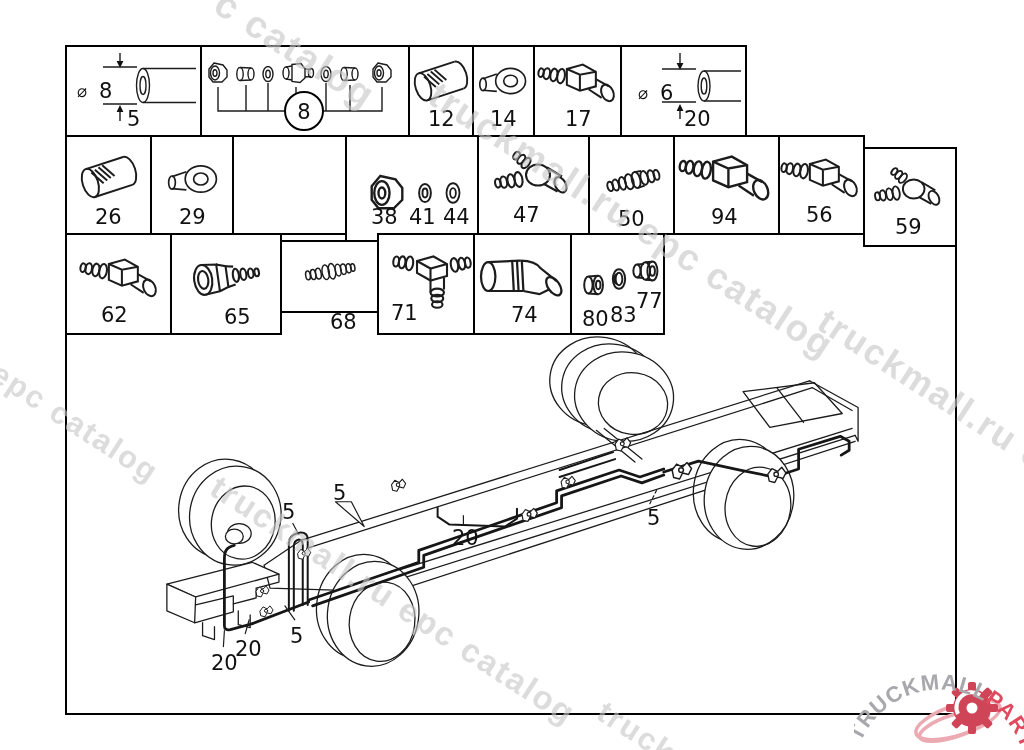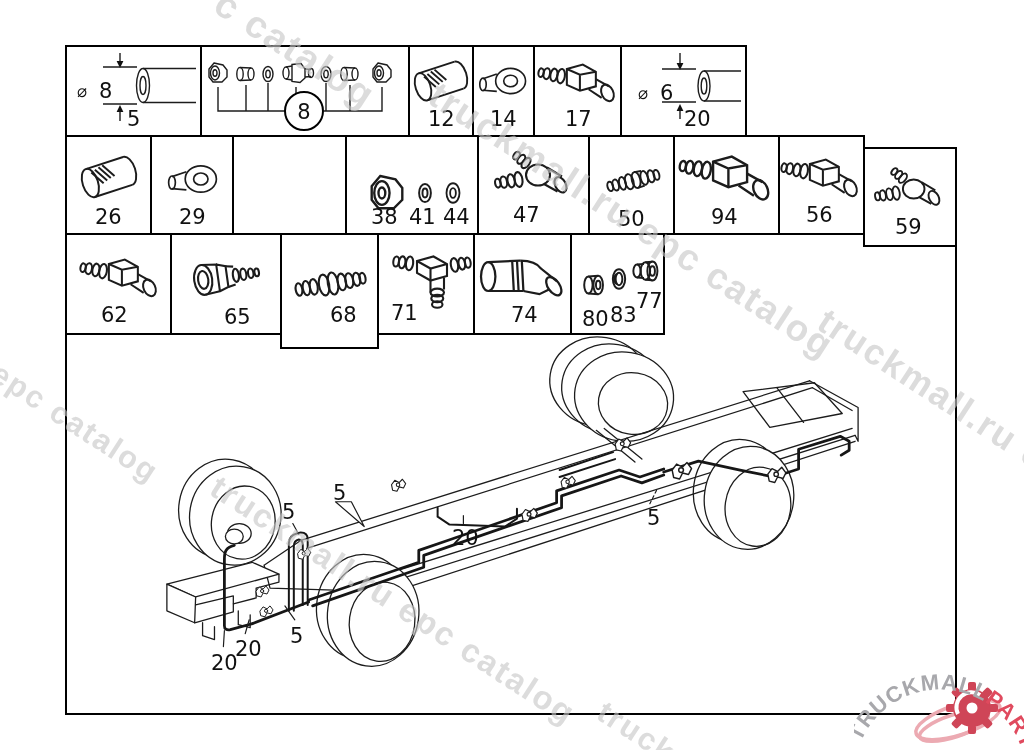--- a/index.html
+++ b/index.html
@@ -431,21 +431,21 @@
     <div class="num" style="left:34px;top:68px;">62</div>
   </div>
 
   <div class="cell" style="left:170px;top:233px;width:112px;height:102px;">
     <svg class="art" viewBox="0 0 108 98">
       <use href="#s-hexbarb" transform="translate(52,42) scale(1.5)"></use>
     </svg>
     <div class="num" style="left:52px;top:70px;">65</div>
   </div>
 
-  <div class="cell" style="left:280px;top:233px;width:99px;height:116px;">
+  <div class="cell" style="left:280px;top:240px;width:99px;height:73px;">
     <svg class="art" viewBox="0 0 95 98">
       <use href="#s-splice" transform="translate(48,42) scale(1.5)"></use>
     </svg>
     <div class="num" style="left:48px;top:68px;">68</div>
   </div>
 
   <div class="cell" style="left:377px;top:233px;width:98px;height:102px;">
     <svg class="art" viewBox="0 0 94 98">
       <use href="#s-tee" transform="translate(50,38) scale(1.5)"></use>
     </svg>

